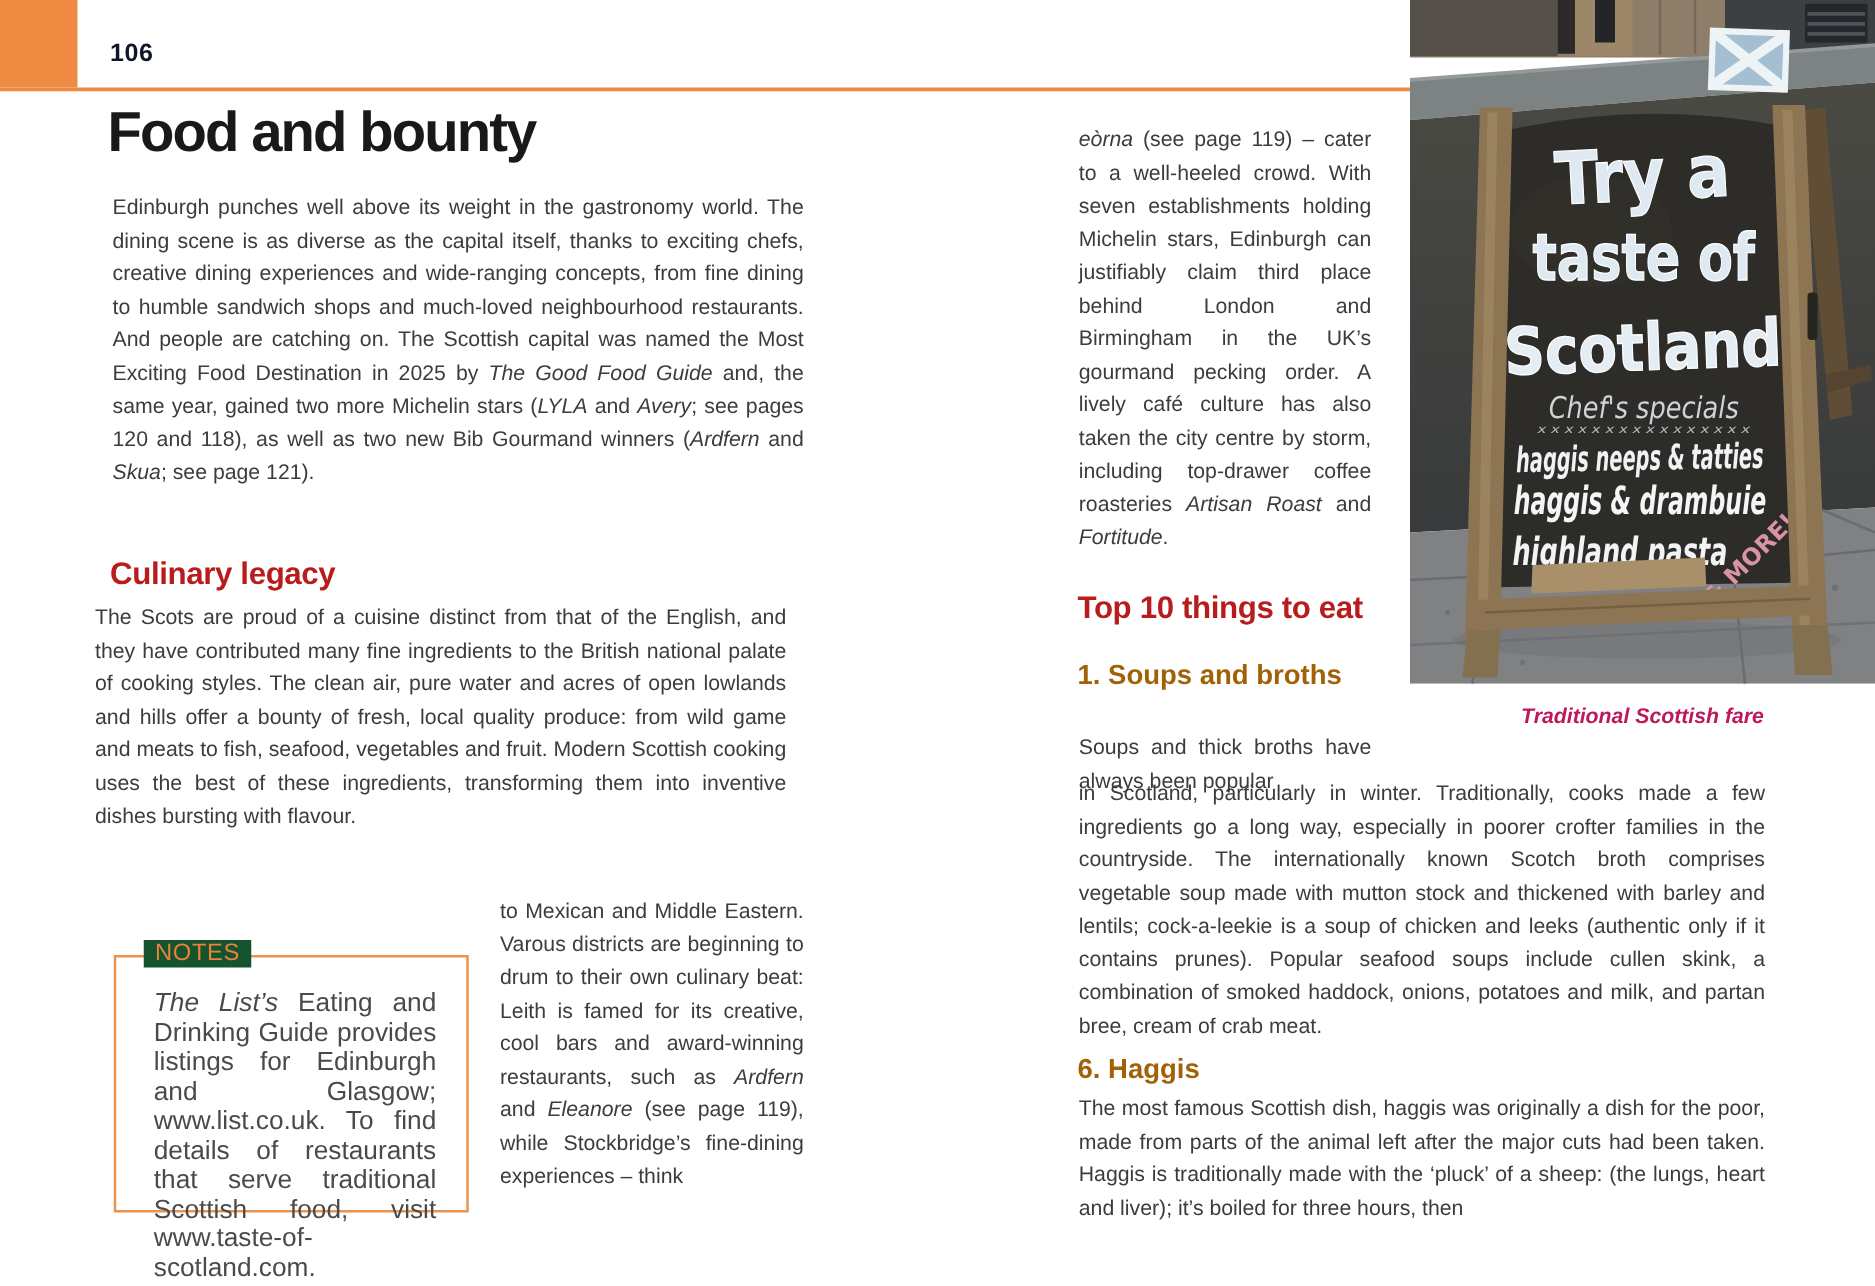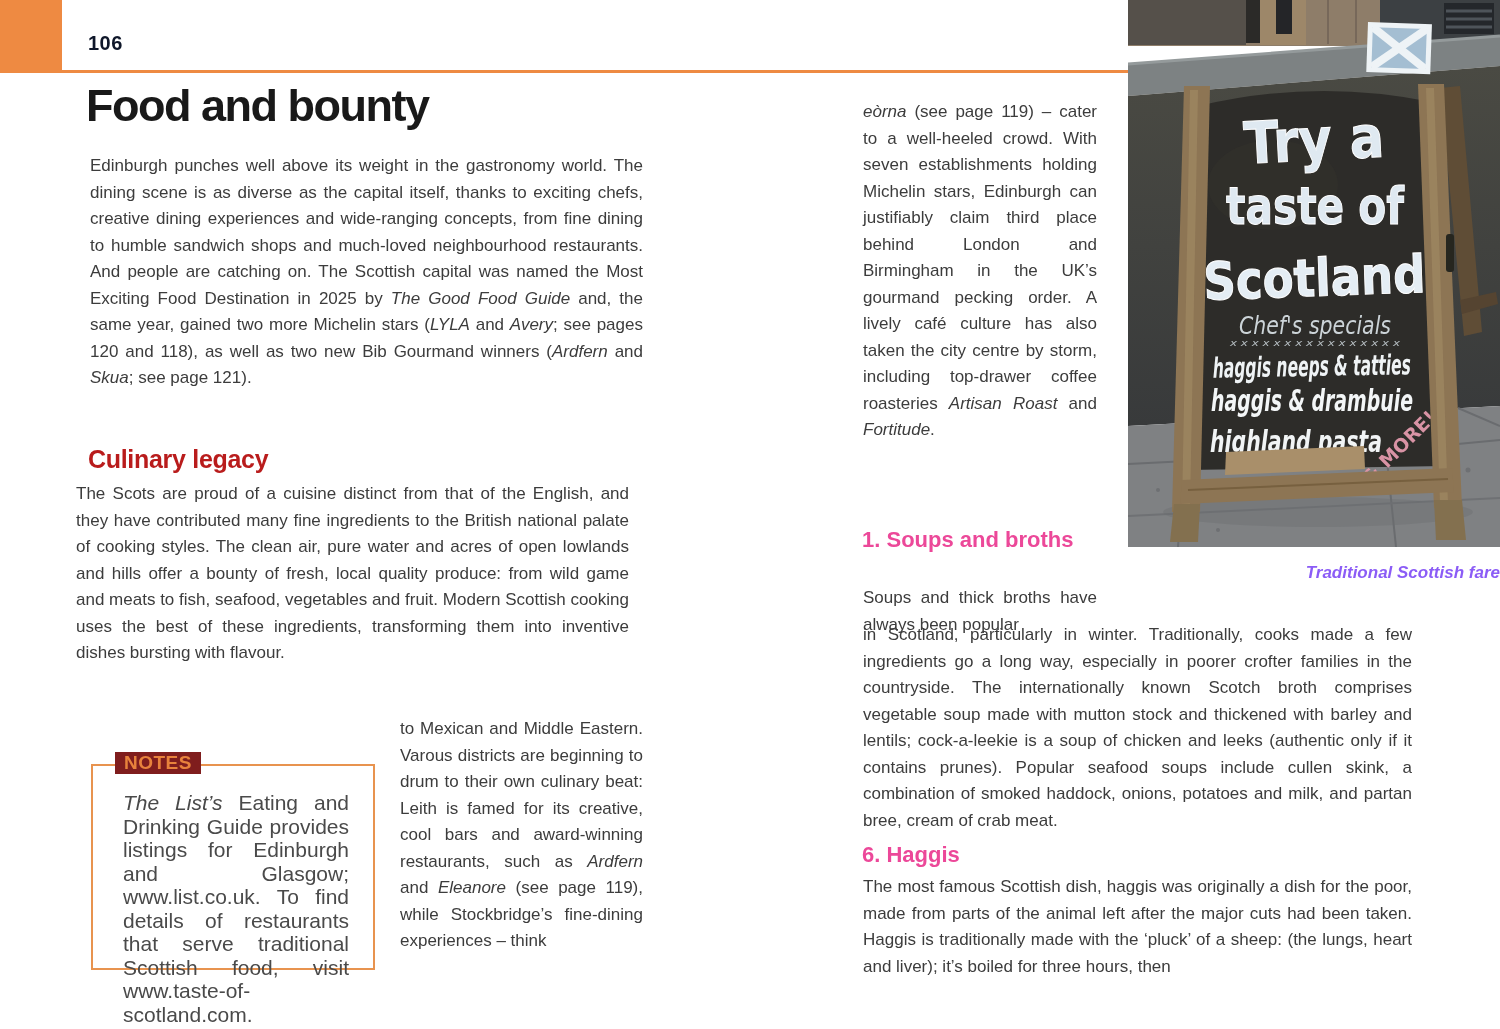--- a/index.html
+++ b/index.html
@@ -8,39 +8,39 @@
   .corner{position:absolute;left:0;top:0;width:62px;height:70px;background:#ee8a42;}
   .rule{position:absolute;left:0;top:70px;width:1128px;height:3px;background:#ee8a42;}
   .pagenum{position:absolute;left:88px;top:32px;font-size:20px;font-weight:bold;color:#0f172a;letter-spacing:.5px;}
   .title{position:absolute;left:86px;top:80px;margin:0;font-size:45px;font-weight:bold;color:#191919;letter-spacing:-1.5px;}
   p{margin:0;position:absolute;}
   .body{font-size:17px;line-height:26.5px;}
   .just{text-align:justify;}
   .indent{text-indent:28px;}
   em{font-style:italic;}
   .sec{position:absolute;margin:0;font-size:25px;font-weight:bold;color:#b91c1c;letter-spacing:-0.3px;}
-  .item{position:absolute;margin:0;font-size:22px;font-weight:bold;color:#ec4899;}
+  .item{position:absolute;margin:0;font-size:22px;font-weight:bold;color:#a16207;}
   #intro{left:90px;top:153px;width:553px;}
   #h-culinary{left:88px;top:445px;}
   #p-culinary{left:76px;top:481px;width:553px;}
   #p-however{left:90px;top:663px;width:553px;}
   #p-wrap{left:400px;top:716px;width:243px;}
   .notes{position:absolute;left:91px;top:764px;width:284px;height:206px;border:2px solid #e8934f;box-sizing:border-box;}
-  .notes-label{position:absolute;top:-14px;left:22px;background:#7f1d1d;padding:0 9px;font-size:19px;font-weight:bold;color:#e8823c;letter-spacing:.5px;}
+  .notes-label{position:absolute;top:-14px;left:22px;background:#14532d;padding:0 9px;font-size:19px;font-weight:normal;color:#e8823c;letter-spacing:.5px;}
   .notes-text{position:absolute;left:30px;top:25px;width:226px;font-size:21px;line-height:23.5px;color:#4a4a4a;}
   #c2-intro{left:863px;top:99px;width:234px;}
   #h-top10{left:862px;top:472px;}
   #h-soups{left:862px;top:527px;}
   #p-soups-narrow{left:863px;top:572px;width:234px;margin-top:13px;}
   #p-soups-wide{left:863px;top:622px;width:549px;}
   #h-haggis{left:862px;top:842px;}
   #p-haggis{left:863px;top:874px;width:549px;}
   #photo{position:absolute;left:1128px;top:0;width:372px;height:547px;margin:0;padding:0;}
-  #caption{position:absolute;left:1128px;top:563px;width:372px;text-align:right;
-           font-size:17px;font-weight:bold;font-style:italic;color:#8b5cf6;}
+  #caption{position:absolute;left:1128px;top:563px;width:372px;text-align:center;
+           font-size:17px;font-weight:bold;font-style:italic;color:#be185d;}
   .chalk{font-family:"DejaVu Sans",sans-serif;font-weight:bold;}
   .chalk-script{font-family:"DejaVu Sans",sans-serif;font-weight:bold;font-style:italic;}
   .chalk-thin{font-family:"DejaVu Sans",sans-serif;font-style:italic;}
 </style>
 </head>
 <body>
 
 <div class="page">
 
   <div class="corner"></div>
@@ -54,20 +54,21 @@
   <p class="body just" id="p-culinary">The Scots are proud of a cuisine distinct from that of the English, and they have contributed many fine ingredients to the British national palate of cooking styles. The clean air, pure water and acres of open lowlands and hills offer a bounty of fresh, local quality produce: from wild game and meats to fish, seafood, vegetables and fruit. Modern Scottish cooking uses the best of these ingredients, transforming them into inventive dishes bursting with flavour.</p>
   <p class="body just" id="p-wrap">to Mexican and Middle Eastern. Varous districts are beginning to drum to their own culinary beat: Leith is famed for its creative, cool bars and award-winning restaurants, such as <em>Ardfern</em> and <em>Eleanore</em> (see page 119), while Stockbridge’s fine-dining experiences – think</p>
 
   <div class="notes">
     <span class="notes-label">NOTES</span>
     <p class="notes-text just"><em>The List’s</em> Eating and Drinking Guide provides listings for Edinburgh and Glasgow; www.list.co.uk. To find details of restaurants that serve traditional Scottish food, visit www.taste-of-scotland.com.</p>
   </div>
 
   <p class="body just" id="c2-intro"><em>eòrna</em> (see page 119) – cater to a well-heeled crowd. With seven establishments holding Michelin stars, Edinburgh can justifiably claim third place behind London and Birmingham in the UK’s gourmand pecking order. A lively café culture has also taken the city centre by storm, including top-drawer coffee roasteries <em>Artisan Roast</em> and <em>Fortitude</em>.</p>
 
+  <h2 class="sec" id="h-top10">Top 10 things to eat</h2>
 
   <h3 class="item" id="h-soups">1. Soups and broths</h3>
   <p class="body just" id="p-soups-narrow">Soups and thick broths have always been popular</p>
   <p class="body just" id="p-soups-wide">in Scotland, particularly in winter. Traditionally, cooks made a few ingredients go a long way, especially in poorer crofter families in the countryside. The internationally known Scotch broth comprises vegetable soup made with mutton stock and thickened with barley and lentils; cock-a-leekie is a soup of chicken and leeks (authentic only if it contains prunes). Popular seafood soups include cullen skink, a combination of smoked haddock, onions, potatoes and milk, and partan bree, cream of crab meat.</p>
 
   <h3 class="item" id="h-haggis">6. Haggis</h3>
   <p class="body just" id="p-haggis">The most famous Scottish dish, haggis was originally a dish for the poor, made from parts of the animal left after the major cuts had been taken. Haggis is traditionally made with the ‘pluck’ of a sheep: (the lungs, heart and liver); it’s boiled for three hours, then</p>
 
   <div id="photo">
     <svg viewBox="0 0 372 547" width="372" height="547">

